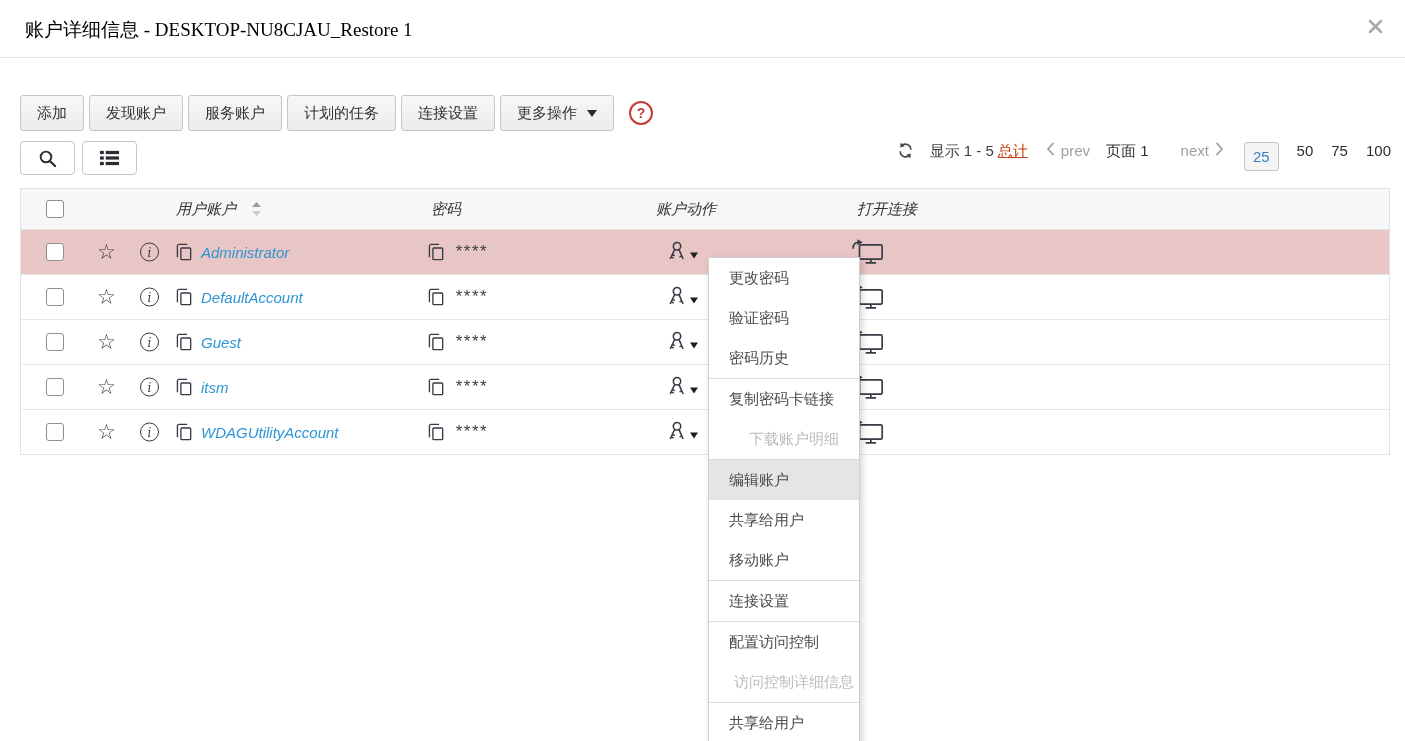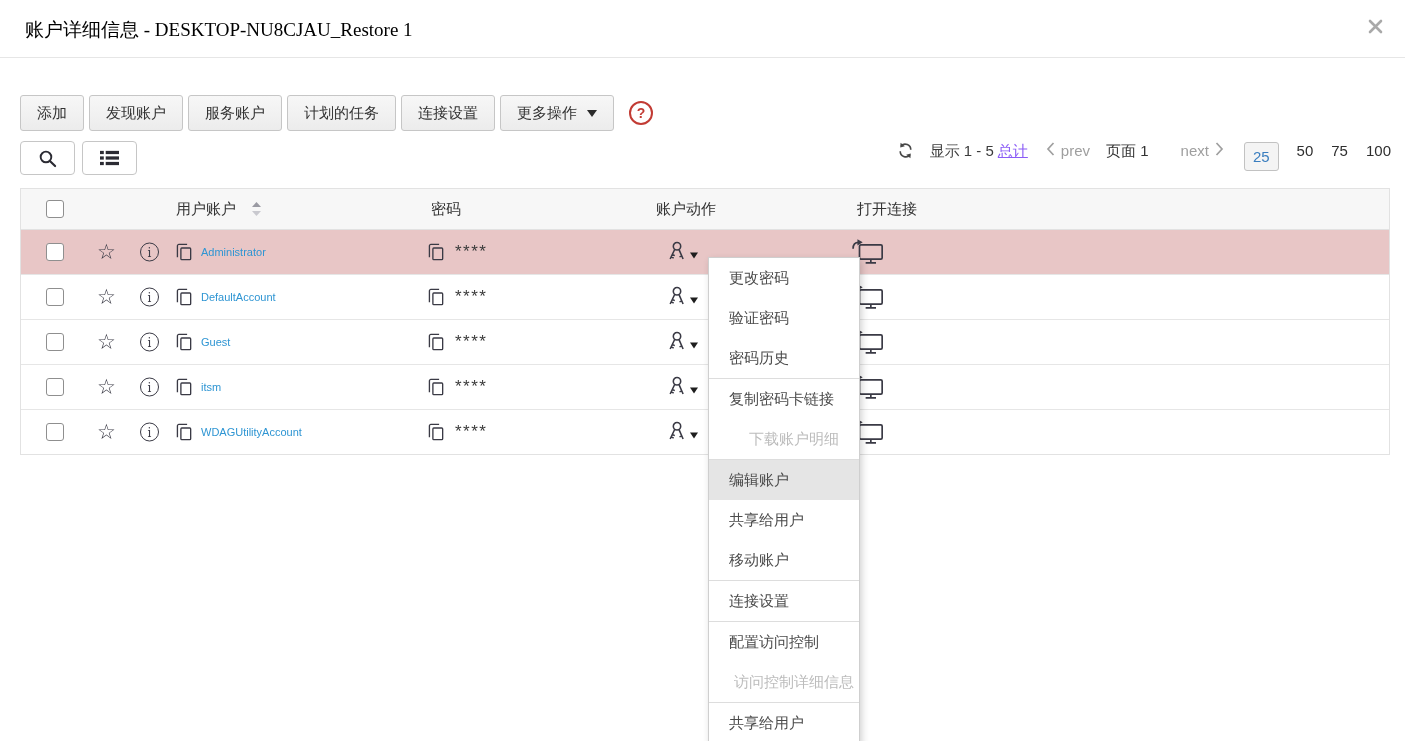--- a/index.html
+++ b/index.html
@@ -34,33 +34,33 @@
   .ibtn {
     width:55px; height:34px; background:#fff; border:1px solid #c6c6c6; border-radius:4px;
     margin-right:7px; display:flex; align-items:center; justify-content:center; cursor:pointer;
   }
 
   
   .pagination { position:absolute; right:14px; top:142px; height:36px; display:flex; align-items:flex-start;
     font-size:15px; color:#3c3c3c; }
   .pg-refresh { margin-right:16px; cursor:pointer; line-height:0; }
   .pg-showing { margin-right:4px; }
-  .pg-total { text-decoration:underline; color:#8b5cf6; margin-right:18px; cursor:pointer; }
+  .pg-total { text-decoration:underline; color:#c2410c; margin-right:18px; cursor:pointer; }
   .pg-chev { line-height:0; cursor:pointer; }
   .pg-grey { color:#9f9f9f; margin:0 16px 0 6px; cursor:pointer; }
   .pg-grey.nxt { margin:0 6px 0 16px; }
   .pg-page { margin-right:16px; color:#333; }
   .pg-size { margin-left:18px; color:#2f2f2f; cursor:pointer; }
   .pg-size.active {
     margin-left:20px; padding:5px 8px; background:#f4f4f4; border:1px solid #c2c2c2;
     border-radius:3px; color:#3a7ebf;
   }
 
   
-  .table { position:absolute; left:20px; top:188px; width:1370px; border:1px solid #e2e2e2; box-sizing:border-box; background:#0369a1; }
+  .table { position:absolute; left:20px; top:188px; width:1370px; border:1px solid #e2e2e2; box-sizing:border-box; background:#0369a1;font-style:italic; }
   .thead { position:relative; height:40px; background:#f7f7f7; border-bottom:1px solid #e2e2e2; font-size:15px; color:#333; }
   .trow { position:relative; height:44px; border-bottom:1px solid #e6e6e6; background:#fff; }
   .trow:last-child { border-bottom:none; }
   .trow.selected { background:#e8c6c6; }
   .cell { position:absolute; top:50%; transform:translateY(-50%); line-height:0; white-space:nowrap; }
   .cell.txt { line-height:normal; }
   .col-sep { position:absolute; left:818px; top:0; bottom:0; width:1px; background:#e2e2e2; }
 
   .c-cb { left:25px; }  .c-star { left:76px; }  .c-info { left:119px; }
   .c-cpy { left:155px; } .c-name { left:180px; }
@@ -68,21 +68,21 @@
   .c-keys { left:644px; } .c-conn { left:830px; }
   .h-user { left:155px; } .h-sort { left:231px; }
   .h-pass { left:410px; } .h-act { left:635px; } .h-conn { left:836px; }
 
   .checkbox { display:inline-block; width:16px; height:16px; background:#fff;
     border:1px solid #8f8f8f; border-radius:3px; cursor:pointer; }
   .star-glyph { font-size:21px; color:#3a3a45; line-height:normal; cursor:pointer; }
   .info-circle { display:flex; width:17px; height:17px; border:1.5px solid #3a3a45; border-radius:50%;
     align-items:center; justify-content:center; font-size:12px; color:#3a3a45;
     font-family:"DejaVu Serif",serif; cursor:pointer; }
-  .link { color:#2e95d3; font-size:11px; text-decoration:none; cursor:pointer; }
+  .link { color:#2e95d3; font-size:15px; text-decoration:none; cursor:pointer; }
   .pw-mask { font-size:17px; letter-spacing:1.5px; color:#3b3b3b; }
   .keys-wrap { display:flex; align-items:center; cursor:pointer; }
   .caret-sm { width:0; height:0; border-left:4.5px solid transparent; border-right:4.5px solid transparent;
     border-top:6px solid #1e1e1e; margin-left:1px; margin-top:6px; }
   .icon-dark { color:#3a3a45; }
 
   
   .menu {
     position:absolute; left:708px; top:257px; width:150px; background:#fff;
     border:1px solid #cfcfcf; box-shadow:2px 3px 7px rgba(0,0,0,0.18); z-index:20;

